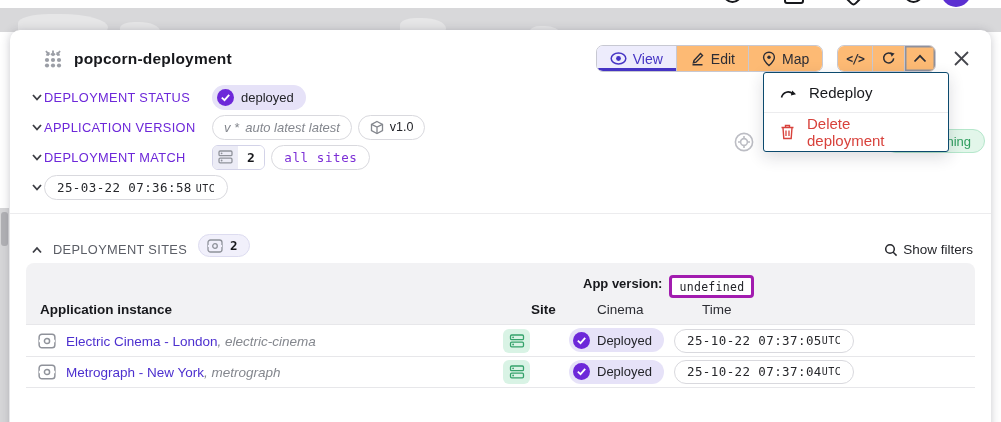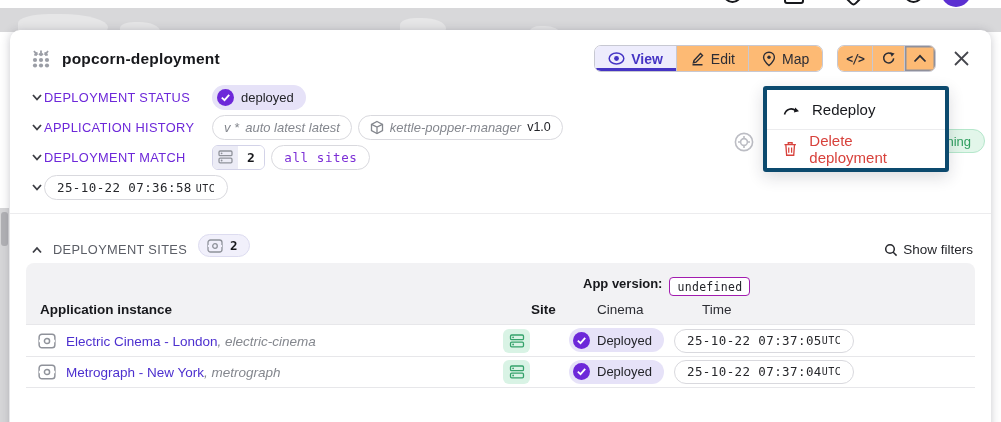--- a/index.html
+++ b/index.html
@@ -14,29 +14,29 @@
   .tb-avatar { position:absolute; width:30px; height:30px; border-radius:50%; background:#5b2fd1; }
   .map-strip { position:absolute; left:0; top:8px; width:1001px; height:24px; background:#d8d8da; overflow:hidden; z-index:1; }
   .map-blob { position:absolute; background:#e6e6e7; border-radius:40% 60% 55% 45%; }
   .left-gutter { position:absolute; left:0; top:208px; width:9px; height:214px; background:#d6d6d8; z-index:0; }
   .gutter-thumb { position:absolute; left:1px; top:4px; width:7px; height:34px; background:#b1b1b5; border-radius:3px; }
 
   
   .card { position:absolute; left:10px; top:30px; width:981px; height:400px; background:#fff;
           border-radius:10px 10px 0 0; box-shadow:0 1px 10px rgba(40,40,60,.25); z-index:2; }
 
-  .card-header { display:flex; align-items:center; padding:15px 18px 2px 20px; height:44px; }
+  .card-header { display:flex; align-items:center; padding:15px 18px 2px 32px; height:44px; }
   .deploy-ico { width:22px; height:20px; margin-right:10px; flex:0 0 auto; }
   .page-title { font-size:15.5px; font-weight:700; color:#17181c; letter-spacing:.2px; }
 
   .toolbar { margin-left:auto; display:flex; align-items:center; gap:14px; }
   .seg-group { display:flex; border:1px solid #c7c8d2; border-radius:7px; overflow:hidden; background:#fff; height:27px; }
   .seg { display:flex; align-items:center; gap:6px; padding:0 13px; font-size:14px; color:#2c2d35; cursor:pointer; background:#fdba74; border:none; }
   .seg + .seg { border-left:1px solid #c7c8d2; }
-  .seg.active { background:#edecfc; color:#4534c4; box-shadow:inset 0 -3px 0 #4534c4; font-weight:700; }
+  .seg.active { background:#edecfc; color:#4534c4; box-shadow:inset 0 -3px 0 #4534c4; font-weight:400; }
   .seg-sq { padding:0 8px; }
   .seg-sq.pressed { box-shadow:inset 0 0 0 1.5px #8f909b; }
   .code-glyph { font-family:"DejaVu Sans Mono", monospace; font-size:11.5px; font-weight:700; letter-spacing:-1px; }
   .close-btn { background:none; border:none; cursor:pointer; padding:2px; display:flex; }
 
   
   .meta { padding:8px 0 0 0; position:relative; }
   .meta-row { display:flex; align-items:center; height:30px; padding-left:20px; }
   .chev { width:14px; height:14px; flex:0 0 auto; cursor:pointer; }
   .meta-label { font-size:12.8px; color:#6d28d9; letter-spacing:.35px; width:168px; }
@@ -56,38 +56,38 @@
 
   .pill-mono { display:inline-flex; align-items:baseline; gap:4px; border:1px solid #d9d9de; border-radius:13px; height:25px; padding:0 12px; font-size:12.5px; color:#26272b; letter-spacing:.4px; line-height:23px; }
   .tz { font-size:10px; letter-spacing:.5px; }
 
   .gear-circ { position:absolute; left:724px; top:58px; width:20px; height:20px; z-index:1; }
   .running-pill { position:absolute; left:874px; top:55px; width:101px; height:24px; z-index:1;
                   background:#e2f6ea; border:1px solid #b5e7cb; border-radius:13px; color:#2f9e5f;
                   font-size:13px; display:flex; align-items:center; justify-content:flex-end; padding-right:13px; }
 
   
-  .menu { position:absolute; left:753px; top:56px; width:186px; background:#fff; border:4px solid #0c4a6e;
+  .menu { position:absolute; left:753px; top:42px; width:186px; background:#fff; border:1px solid #0c4a6e;
           border-radius:3px; box-shadow:0 5px 16px rgba(30,30,50,.16); z-index:10; }
   .menu-item { display:flex; align-items:center; gap:12px; height:39px; padding:0 16px; font-size:15px; color:#17181c; cursor:pointer; }
   .menu-item.danger { color:#d8423c; border-top:1px solid #ececee; }
 
   
   .divider { border-top:1px solid #ececee; margin-top:11px; }
   .sites-row { display:flex; align-items:flex-end; height:30px; margin-top:13px; padding:0 18px 0 20px; }
   .sites-label { font-size:12.8px; color:#5b5e66; letter-spacing:.35px; margin-left:9px; }
   .count-pill { display:inline-flex; align-items:center; gap:7px; background:#f1f0fb; border:1px solid #dddcf0; border-radius:12px; height:23px; padding:0 11px 0 8px; margin-left:11px; font-size:12.5px; font-weight:700; color:#17181c; }
   .show-filters { margin-left:auto; display:flex; align-items:center; gap:5px; font-size:13.5px; color:#26272c; cursor:pointer; background:none; border:none; }
 
   
   .tbl { margin:6px 16px 0 16px; }
   .tbl-head { background:#f2f2f4; border-radius:8px 8px 0 0; padding-top:8px; }
   .appver-line { display:flex; align-items:center; gap:7px; height:24px; padding-left:557px; }
   .appver-label { font-size:13px; font-weight:700; color:#17181c; }
-  .appver-chip { background:#fff; border:1px solid #a21caf; border-radius:4px; font-size:11.5px; color:#232429; padding:1.5px 7px; letter-spacing:.3px;margin-top:7px; }
+  .appver-chip { background:#fff; border:3px solid #a21caf; border-radius:4px; font-size:11.5px; color:#232429; padding:1.5px 7px; letter-spacing:.3px;margin-top:7px; }
   .cols-line { display:flex; align-items:center; height:29px; }
   .c-inst { flex:0 0 477px; padding-left:14px; font-size:13.5px; font-weight:700; color:#17181c; }
   .c-site { flex:0 0 66px; font-size:13.5px; font-weight:700; color:#17181c;margin-left:28px; }
   .c-status { flex:0 0 105px; font-size:13.5px; color:#2c2d33; }
   .c-time { flex:1; font-size:13.5px; color:#2c2d33; }
   .t-row { display:flex; align-items:center; height:32px; border-top:1px solid #e7e7ea; background:#fff; }
   .t-row:last-child { border-bottom:1px solid #e7e7ea; }
   .cell-inst { flex:0 0 477px; display:flex; align-items:center; padding-left:12px; gap:10px; }
   .cell-site { flex:0 0 66px; }
   .cell-status { flex:0 0 105px; }
@@ -211,32 +211,31 @@
           </svg>
           <span>deployed</span>
         </span>
       </span>
     </div>
 
     <div class="meta-row">
       <svg class="chev" viewBox="0 0 14 14">
         <polyline points="3,5 7,9.5 11,5" fill="none" stroke="#3c3d44" stroke-width="1.8"></polyline>
       </svg>
-      <span class="meta-label">APPLICATION HISTORY</span>
+      <span class="meta-label">APPLICATION VERSION</span>
       <span class="meta-val">
         <span class="pill-outline">
           <span class="pill-italic">v *</span>
           <span class="pill-italic">auto latest latest</span>
         </span>
         <span class="pill-outline">
           <svg width="14" height="15" viewBox="0 0 14 15">
             <path d="M7 1.5 L12.5 4.3 L12.5 10.7 L7 13.5 L1.5 10.7 L1.5 4.3 Z" fill="none" stroke="#84878e" stroke-width="1.3"></path>
             <path d="M1.5 4.3 L7 7 L12.5 4.3 M7 7 L7 13.5" fill="none" stroke="#84878e" stroke-width="1.3"></path>
           </svg>
-          <span class="pill-italic">kettle-popper-manager</span>
           <span class="ver-dark">v1.0</span>
         </span>
       </span>
     </div>
 
     <div class="meta-row">
       <svg class="chev" viewBox="0 0 14 14">
         <polyline points="3,5 7,9.5 11,5" fill="none" stroke="#3c3d44" stroke-width="1.8"></polyline>
       </svg>
       <span class="meta-label">DEPLOYMENT MATCH</span>
@@ -255,21 +254,21 @@
         <span class="pill-scope mono">all sites</span>
       </span>
     </div>
 
     <div class="meta-row">
       <svg class="chev" viewBox="0 0 14 14">
         <polyline points="3,5 7,9.5 11,5" fill="none" stroke="#3c3d44" stroke-width="1.8"></polyline>
       </svg>
       <span class="meta-val">
         <span class="pill-mono mono">
-          <span>25-10-22 07:36:58</span>
+          <span>25-03-22 07:36:58</span>
           <span class="tz">UTC</span>
         </span>
       </span>
     </div>
   </div>
 
   <div class="divider"></div>
 
   <div class="sites-row">
     <svg class="chev" viewBox="0 0 14 14">

